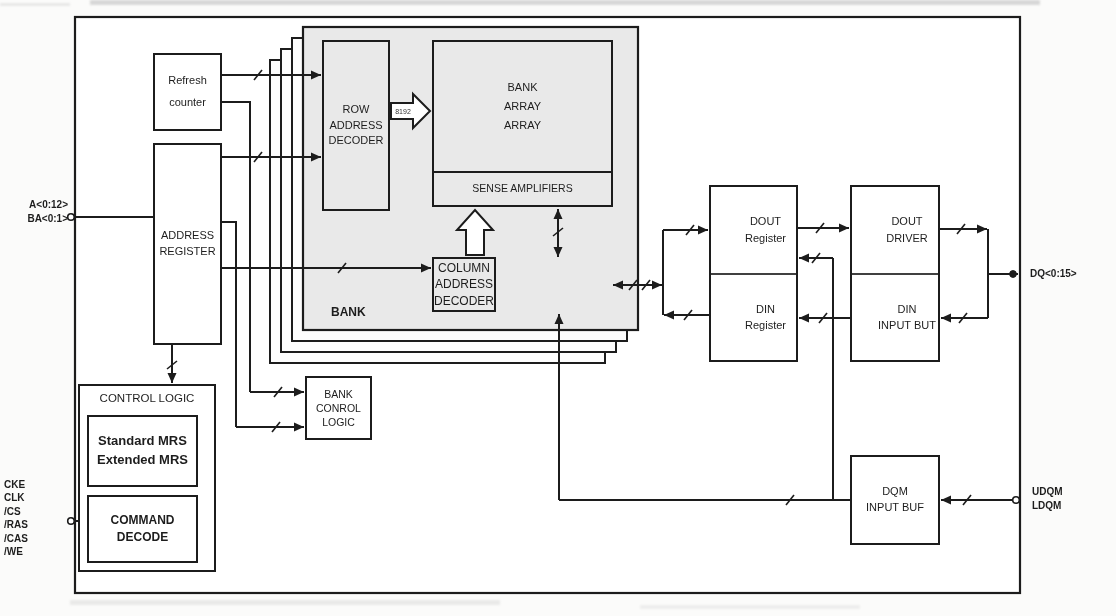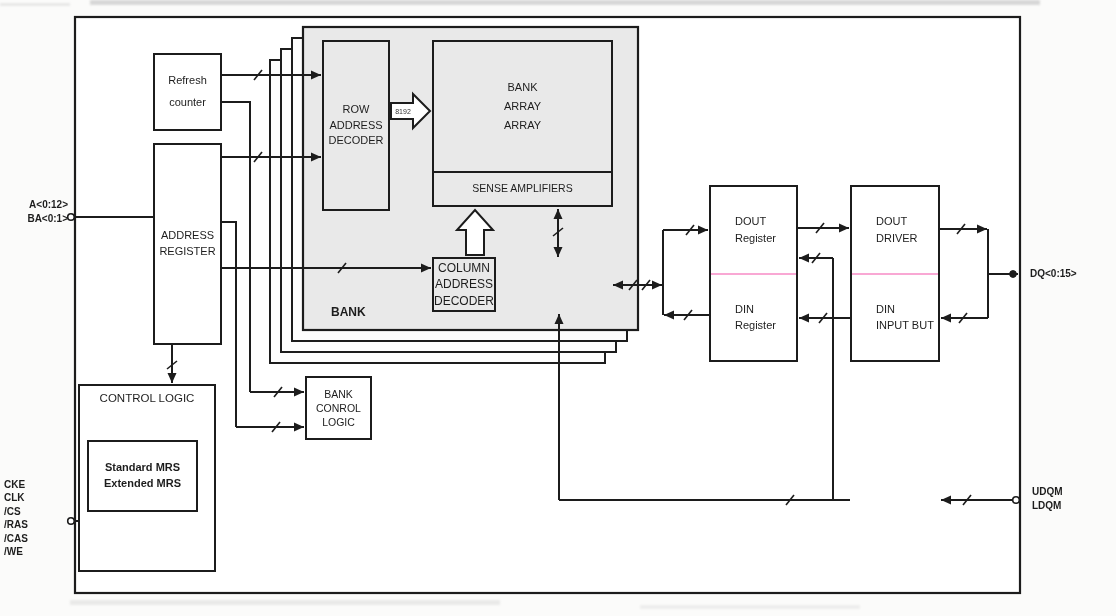--- a/index.html
+++ b/index.html
@@ -11,23 +11,23 @@
   .sl {stroke:#1c1c1c;stroke-width:1.6;fill:none;}
   .term {fill:#ffffff;stroke:#1c1c1c;stroke-width:1.6;}
   .termf{fill:#1c1c1c;stroke:#1c1c1c;stroke-width:1;}
   .blockarrow{fill:#ffffff;stroke:#1c1c1c;stroke-width:2;}
   .box{position:absolute;z-index:2;box-sizing:border-box;border:2px solid #1c1c1c;background:#fff;
        display:flex;flex-direction:column;align-items:center;justify-content:center;
        text-align:center;font-size:11px;line-height:1.45;}
   .gray{background:#e9e9e9;}
   .pair{position:absolute;z-index:2;box-sizing:border-box;border:2px solid #1c1c1c;background:#fff;
         display:flex;flex-direction:column;}
-  .half{flex:1;display:flex;flex-direction:column;align-items:flex-start;justify-content:center;
+  .half{flex:1;display:flex;flex-direction:column;align-items:center;justify-content:center;
         text-align:center;font-size:11px;line-height:1.5;padding-left:24px;}
-  .half+.half{border-top:2px solid #f9a8d4;}
+  .half+.half{border-top:2px solid #404040;}
   .lbl{position:absolute;z-index:3;font-weight:bold;font-size:10px;line-height:14px;}
   .bold{font-weight:bold;}
   .toplabel{justify-content:flex-start;padding-top:4px;background:transparent;}
   .wide{line-height:1.75;}
   .smudge{position:absolute;z-index:0;background:#8f8f8f;filter:blur(1.2px);}
   .ln{display:block;}
 </style>
 </head>
 <body>
 
@@ -137,23 +137,27 @@
   </div>
 
   <div class="box" style="left:153px;top:143px;width:69px;height:202px;">
     <span class="ln">ADDRESS</span>
     <span class="ln">REGISTER</span>
   </div>
 
   <div class="box toplabel" style="left:78px;top:384px;width:138px;height:188px;background:#fff;">
     <span class="ln" style="font-size:11.5px;">CONTROL LOGIC</span>
   </div>
-  <div class="box bold" style="left:87px;top:415px;width:111px;height:72px;font-size:11px;margin-top:25px;">
+  <div class="box bold" style="left:87px;top:415px;width:111px;height:72px;font-size:13px;">
     <span class="ln">Standard MRS</span>
     <span class="ln">Extended MRS</span>
+  </div>
+  <div class="box bold" style="left:87px;top:495px;width:111px;height:68px;font-size:12px;">
+    <span class="ln">COMMAND</span>
+    <span class="ln">DECODE</span>
   </div>
 
   <div class="box" style="left:305px;top:376px;width:67px;height:64px;font-size:10.5px;line-height:1.35;">
     <span class="ln">BANK</span>
     <span class="ln">CONROL</span>
     <span class="ln">LOGIC</span>
   </div>
 
   <div class="box gray" style="left:322px;top:40px;width:68px;height:171px;">
     <span class="ln">ROW</span>
@@ -195,20 +199,24 @@
     <div class="half">
       <span class="ln">DOUT</span>
       <span class="ln">DRIVER</span>
     </div>
     <div class="half">
       <span class="ln">DIN</span>
       <span class="ln">INPUT BUT</span>
     </div>
   </div>
 
+  <div class="box" style="left:850px;top:455px;width:90px;height:90px;">
+    <span class="ln">DQM</span>
+    <span class="ln">INPUT BUF</span>
+  </div>
 
   <div class="lbl" style="left:4px;top:198px;width:64px;text-align:right;">
     <span class="ln">A&lt;0:12&gt;</span>
     <span class="ln">BA&lt;0:1&gt;</span>
   </div>
 
   <div class="lbl" style="left:4px;top:478px;width:58px;text-align:left;line-height:13.4px;">
     <span class="ln">CKE</span>
     <span class="ln">CLK</span>
     <span class="ln">/CS</span>

